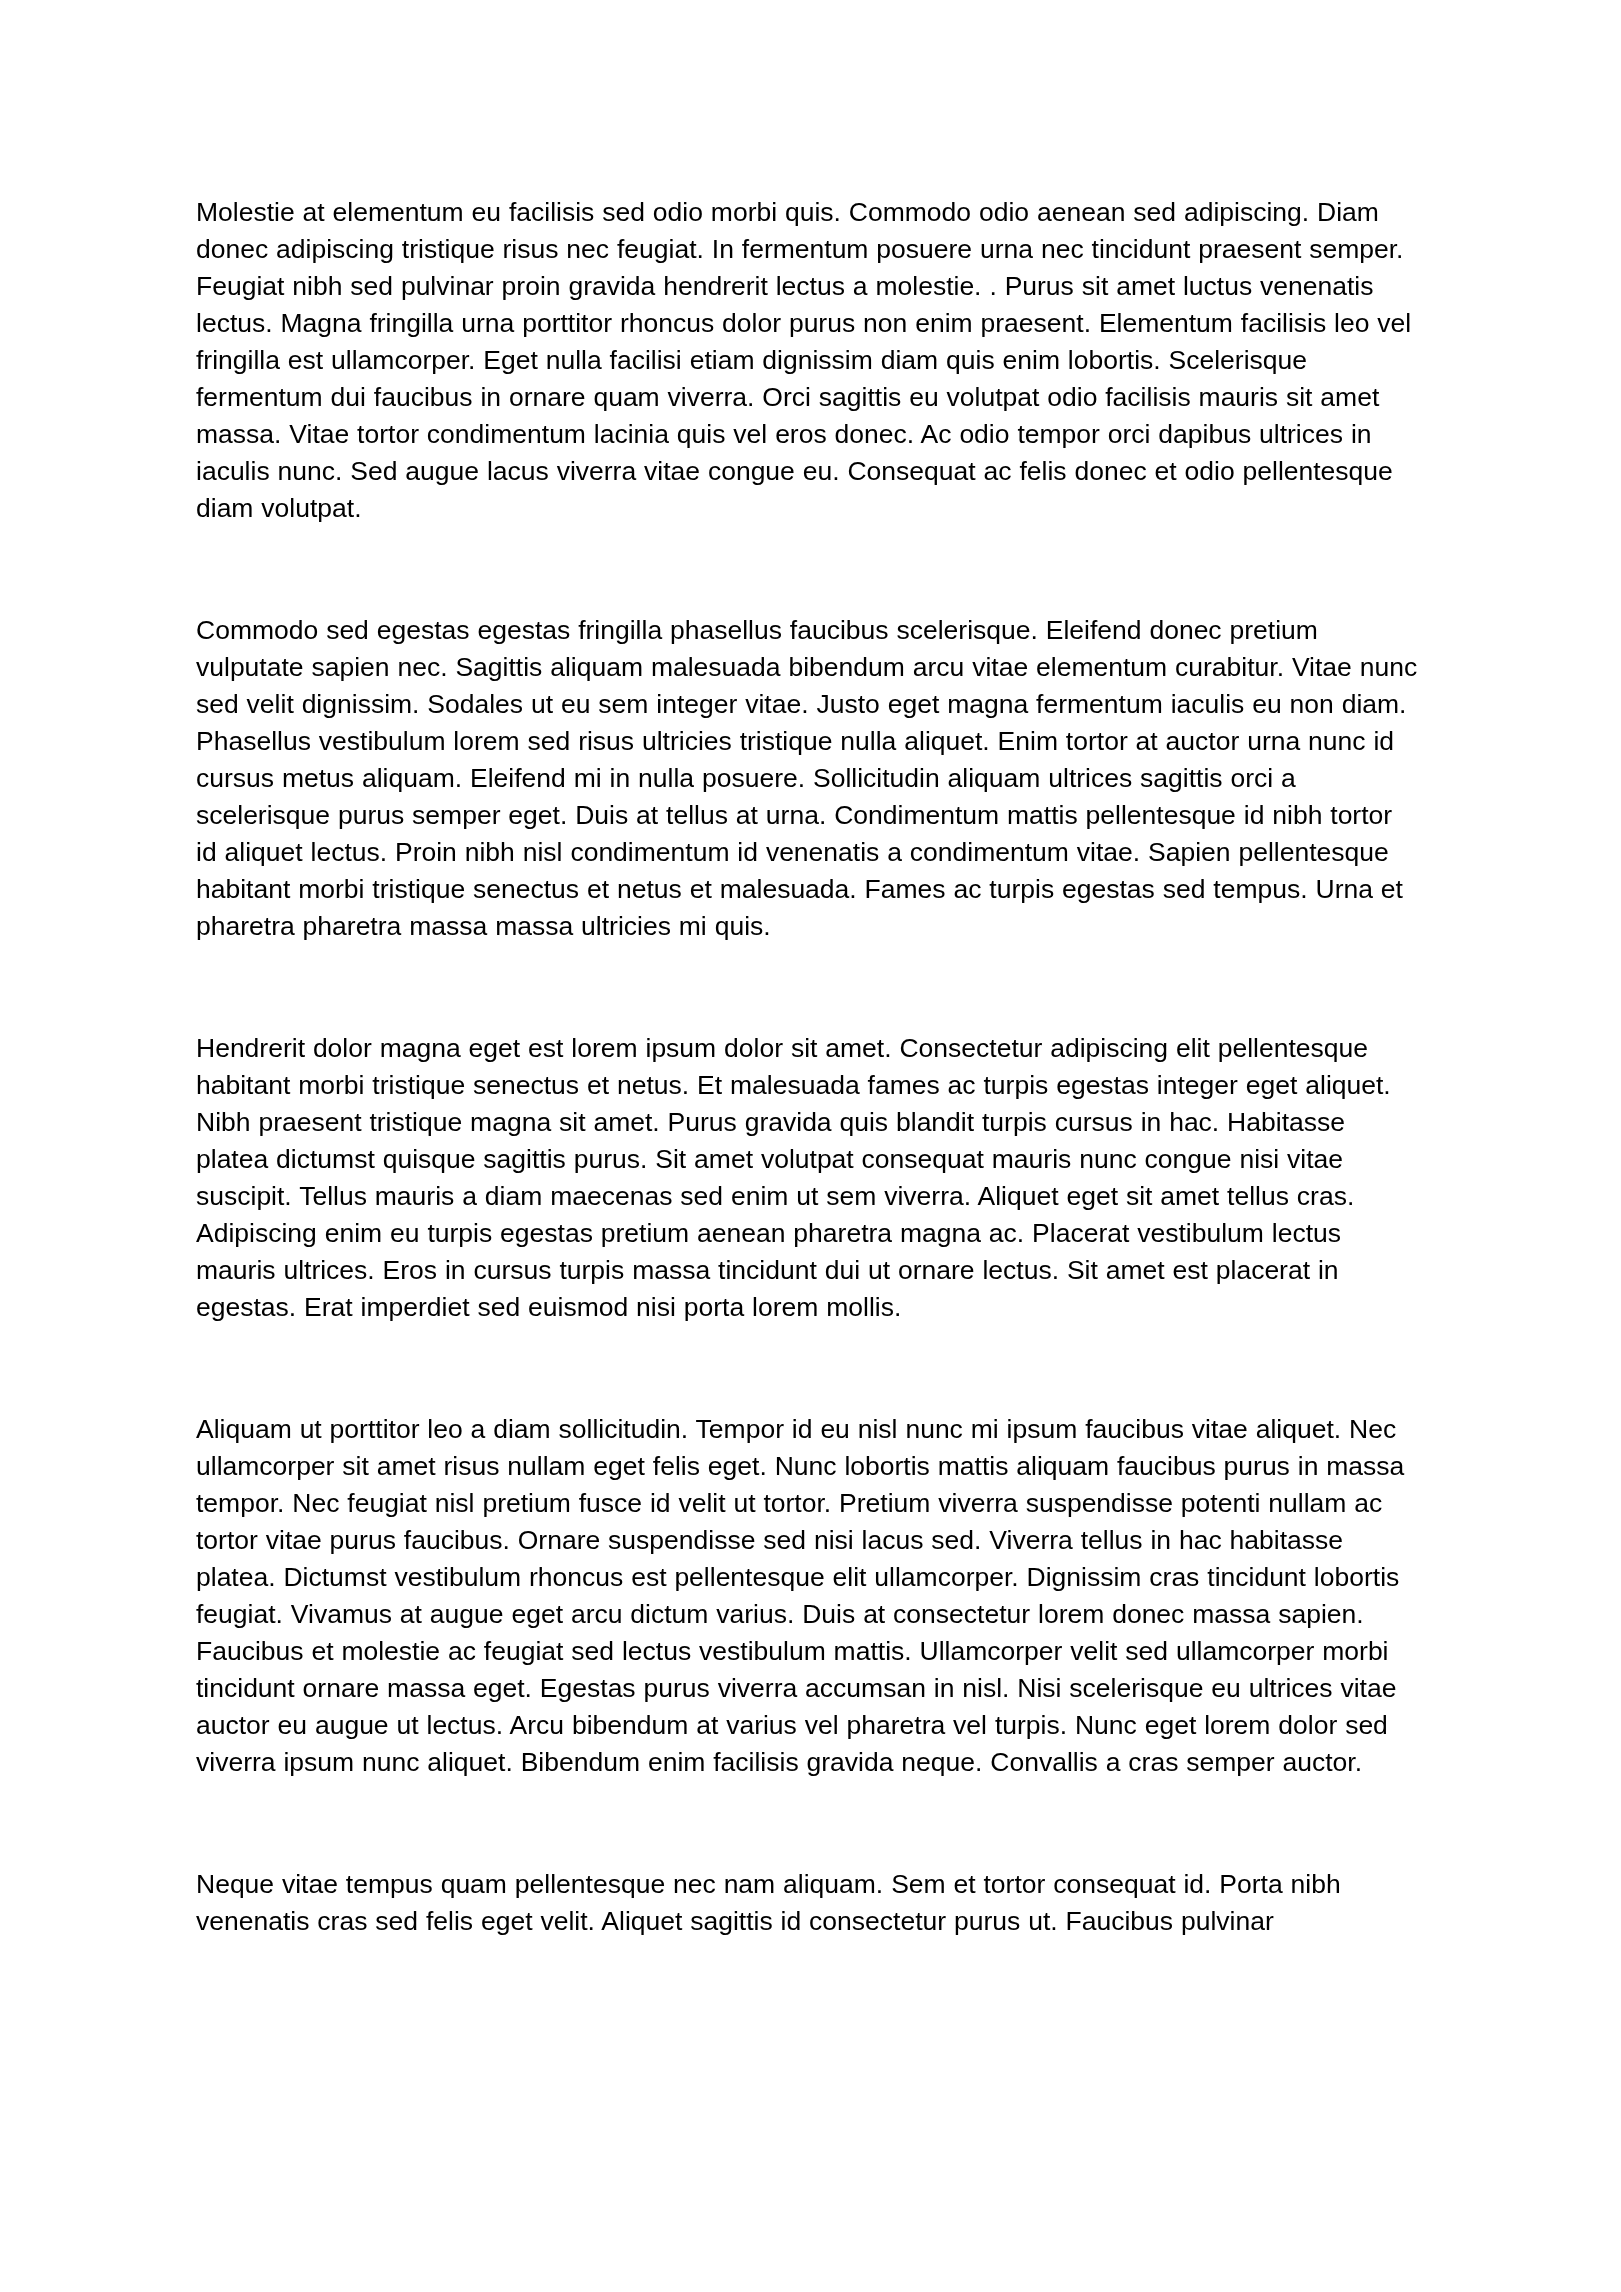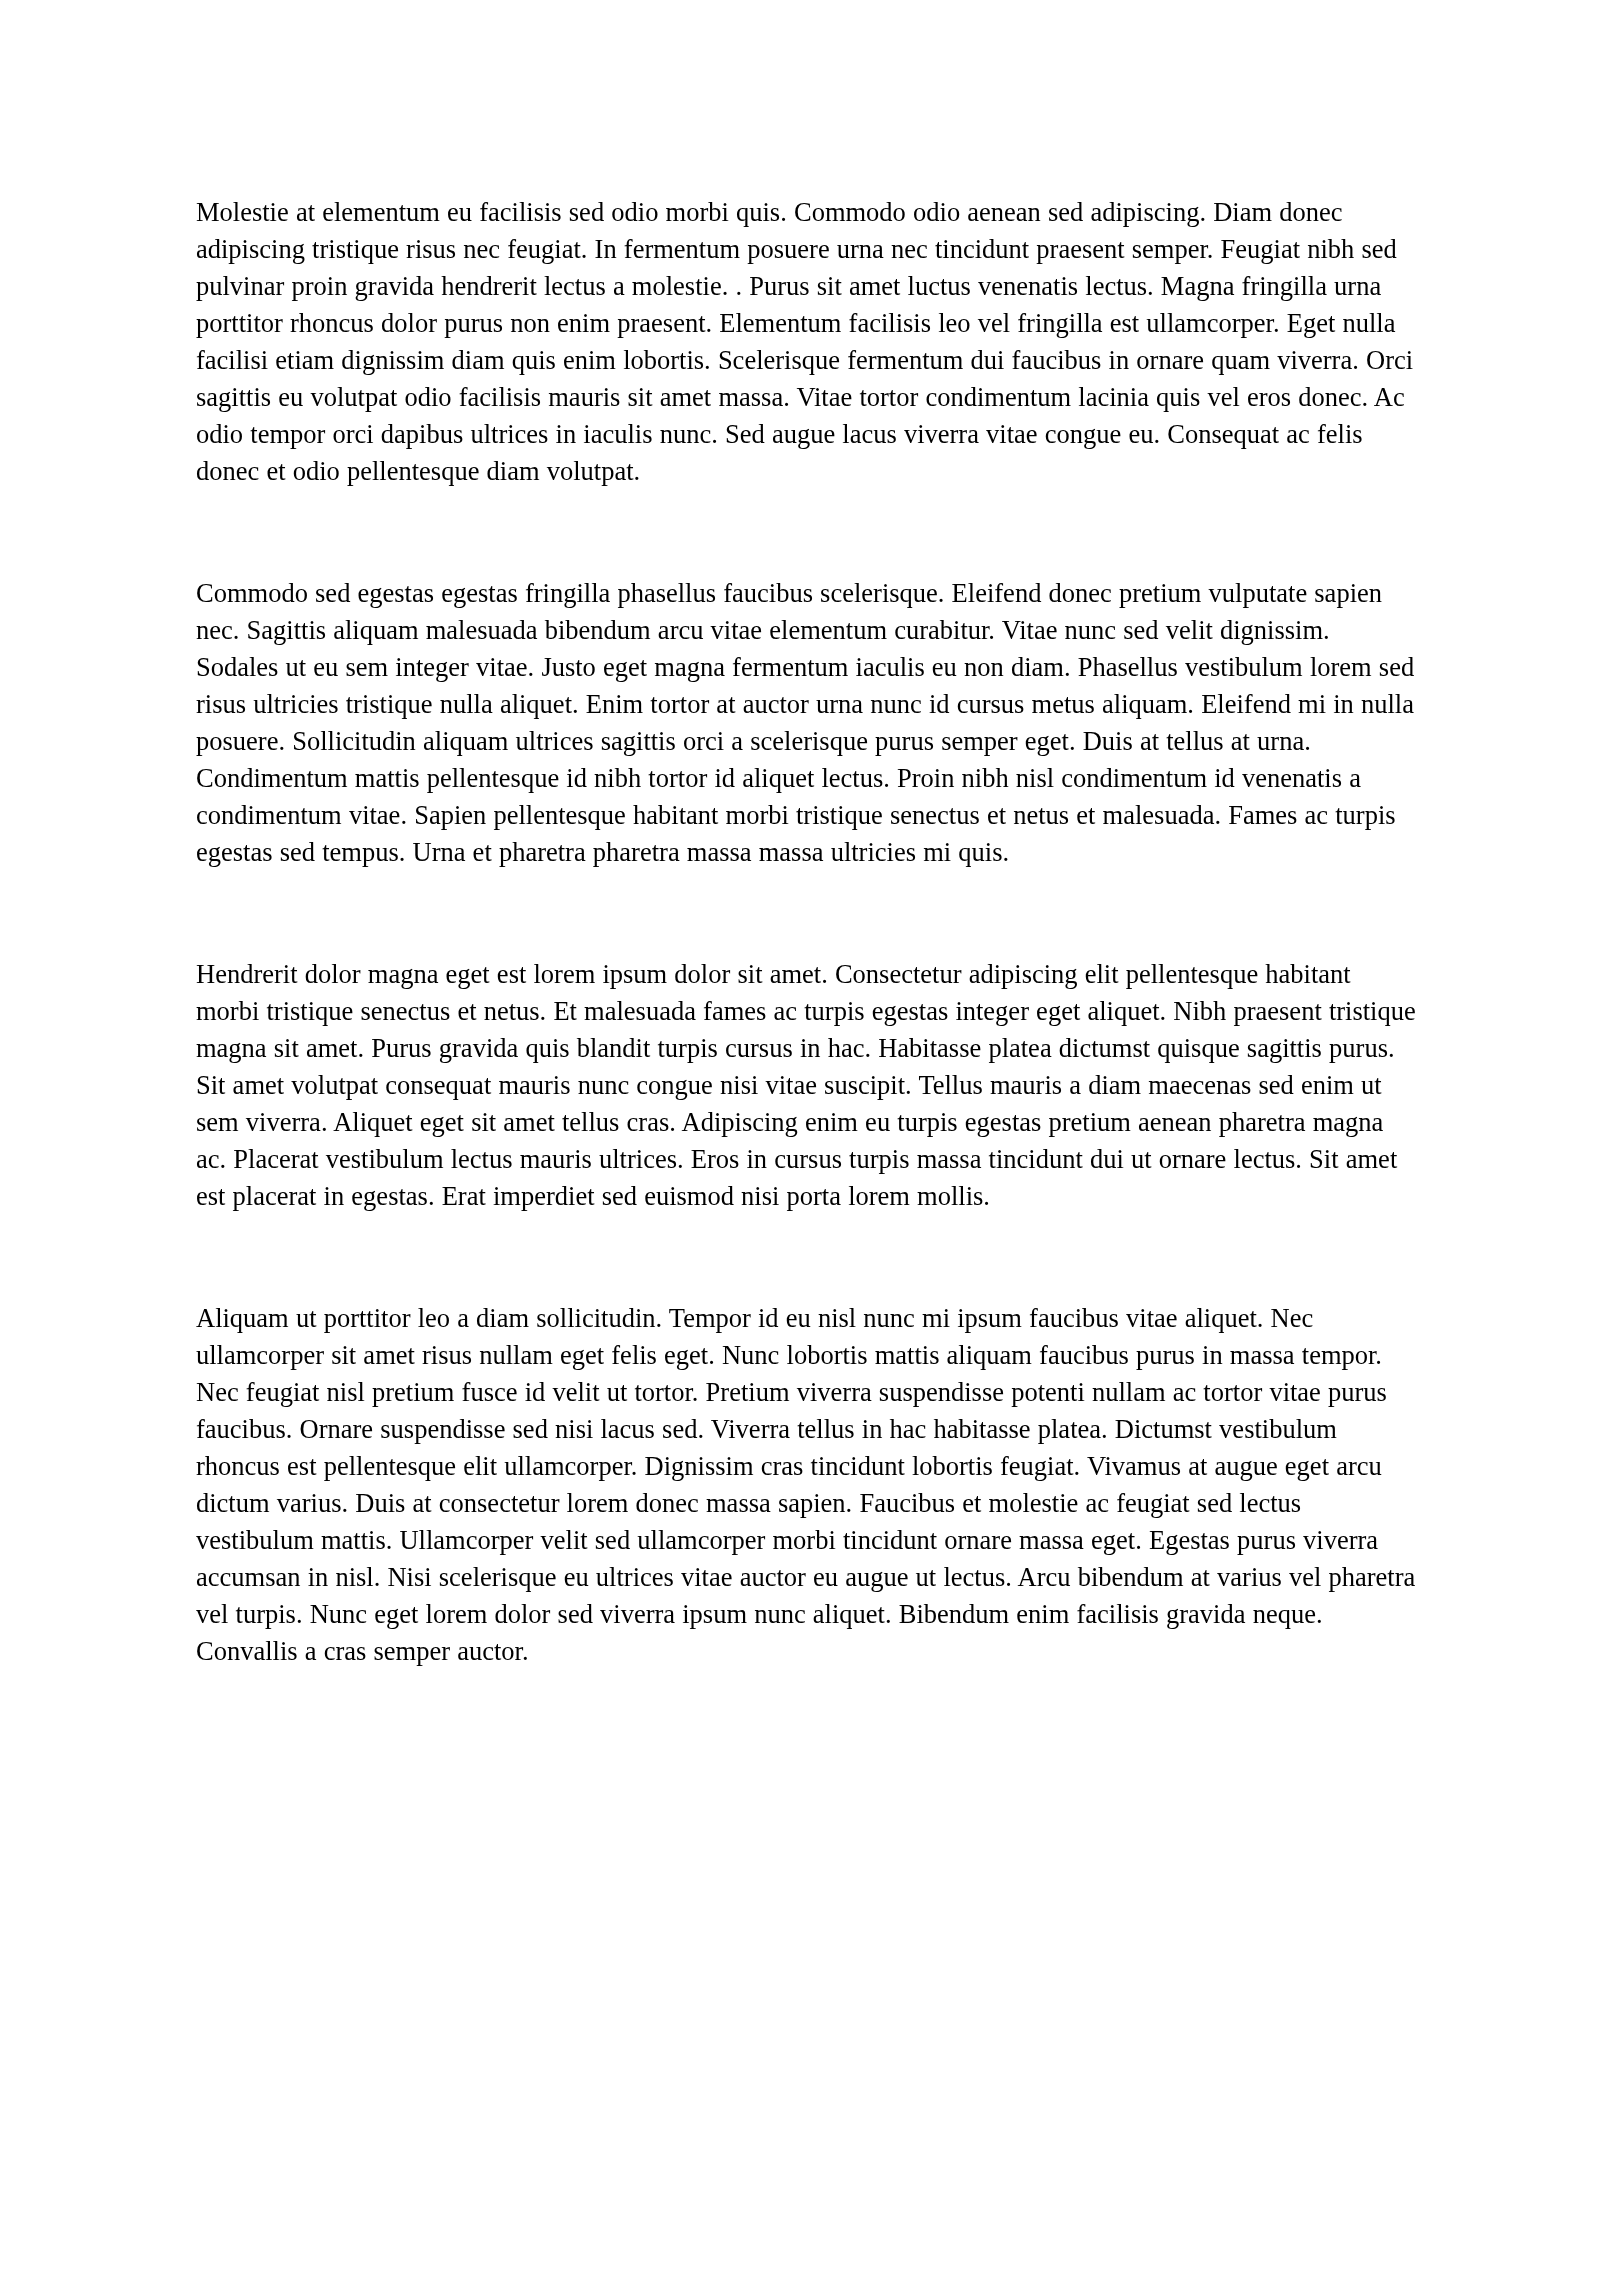--- a/index.html
+++ b/index.html
@@ -8,33 +8,34 @@
     background: #ffffff;
   }
   .page {
     position: relative;
     width: 1621px;
     height: 2293px;
     background: #ffffff;
     overflow: hidden;
     box-sizing: border-box;
     padding: 194px 202px 0 196px;
-    font-family: Liberation Serif, serif;
+    font-family: Liberation Sans, sans-serif;
   }
   .doc-paragraph {
     margin: 0 0 85px 0;
     font-size: 26.5px;
     line-height: 37px;
     color: #000000;
     text-align: left;
     word-spacing: 0.02em;
   }
 </style>
 </head>
 <body>
 
 <div class="page">
   <p class="doc-paragraph">Molestie at elementum eu facilisis sed odio morbi quis. Commodo odio aenean sed adipiscing. Diam donec adipiscing tristique risus nec feugiat. In fermentum posuere urna nec tincidunt praesent semper. Feugiat nibh sed pulvinar proin gravida hendrerit lectus a molestie. . Purus sit amet luctus venenatis lectus. Magna fringilla urna porttitor rhoncus dolor purus non enim praesent. Elementum facilisis leo vel fringilla est ullamcorper. Eget nulla facilisi etiam dignissim diam quis enim lobortis. Scelerisque fermentum dui faucibus in ornare quam viverra. Orci sagittis eu volutpat odio facilisis mauris sit amet massa. Vitae tortor condimentum lacinia quis vel eros donec. Ac odio tempor orci dapibus ultrices in iaculis nunc. Sed augue lacus viverra vitae congue eu. Consequat ac felis donec et odio pellentesque diam volutpat.</p>
   <p class="doc-paragraph">Commodo sed egestas egestas fringilla phasellus faucibus scelerisque. Eleifend donec pretium vulputate sapien nec. Sagittis aliquam malesuada bibendum arcu vitae elementum curabitur. Vitae nunc sed velit dignissim. Sodales ut eu sem integer vitae. Justo eget magna fermentum iaculis eu non diam. Phasellus vestibulum lorem sed risus ultricies tristique nulla aliquet. Enim tortor at auctor urna nunc id cursus metus aliquam. Eleifend mi in nulla posuere. Sollicitudin aliquam ultrices sagittis orci a scelerisque purus semper eget. Duis at tellus at urna. Condimentum mattis pellentesque id nibh tortor id aliquet lectus. Proin nibh nisl condimentum id venenatis a condimentum vitae. Sapien pellentesque habitant morbi tristique senectus et netus et malesuada. Fames ac turpis egestas sed tempus. Urna et pharetra pharetra massa massa ultricies mi quis.</p>
   <p class="doc-paragraph">Hendrerit dolor magna eget est lorem ipsum dolor sit amet. Consectetur adipiscing elit pellentesque habitant morbi tristique senectus et netus. Et malesuada fames ac turpis egestas integer eget aliquet. Nibh praesent tristique magna sit amet. Purus gravida quis blandit turpis cursus in hac. Habitasse platea dictumst quisque sagittis purus. Sit amet volutpat consequat mauris nunc congue nisi vitae suscipit. Tellus mauris a diam maecenas sed enim ut sem viverra. Aliquet eget sit amet tellus cras. Adipiscing enim eu turpis egestas pretium aenean pharetra magna ac. Placerat vestibulum lectus mauris ultrices. Eros in cursus turpis massa tincidunt dui ut ornare lectus. Sit amet est placerat in egestas. Erat imperdiet sed euismod nisi porta lorem mollis.</p>
   <p class="doc-paragraph">Aliquam ut porttitor leo a diam sollicitudin. Tempor id eu nisl nunc mi ipsum faucibus vitae aliquet. Nec ullamcorper sit amet risus nullam eget felis eget. Nunc lobortis mattis aliquam faucibus purus in massa tempor. Nec feugiat nisl pretium fusce id velit ut tortor. Pretium viverra suspendisse potenti nullam ac tortor vitae purus faucibus. Ornare suspendisse sed nisi lacus sed. Viverra tellus in hac habitasse platea. Dictumst vestibulum rhoncus est pellentesque elit ullamcorper. Dignissim cras tincidunt lobortis feugiat. Vivamus at augue eget arcu dictum varius. Duis at consectetur lorem donec massa sapien. Faucibus et molestie ac feugiat sed lectus vestibulum mattis. Ullamcorper velit sed ullamcorper morbi tincidunt ornare massa eget. Egestas purus viverra accumsan in nisl. Nisi scelerisque eu ultrices vitae auctor eu augue ut lectus. Arcu bibendum at varius vel pharetra vel turpis. Nunc eget lorem dolor sed viverra ipsum nunc aliquet. Bibendum enim facilisis gravida neque. Convallis a cras semper auctor.</p>
+  <p class="doc-paragraph">Neque vitae tempus quam pellentesque nec nam aliquam. Sem et tortor consequat id. Porta nibh venenatis cras sed felis eget velit. Aliquet sagittis id consectetur purus ut. Faucibus pulvinar</p>
 </div>
 
 
 </body></html>

